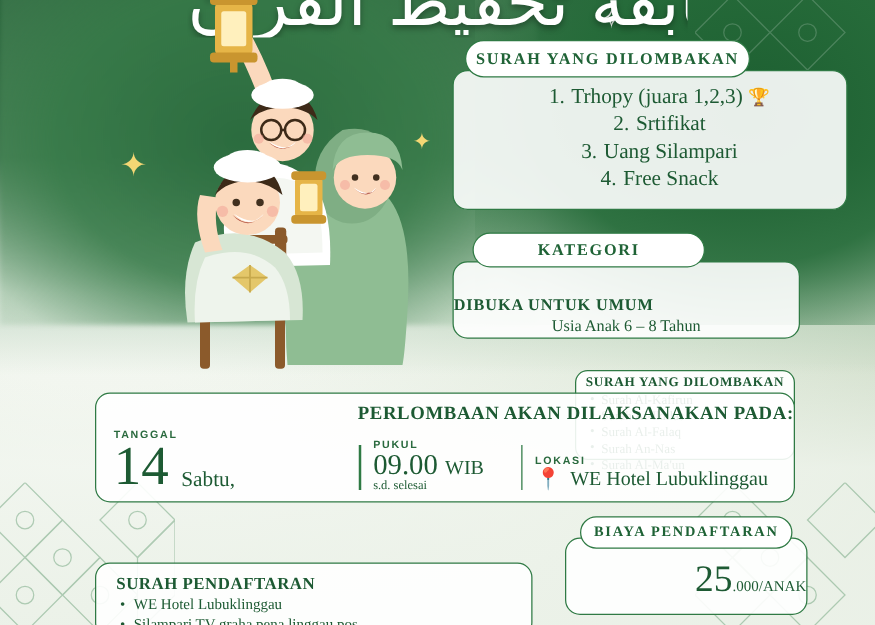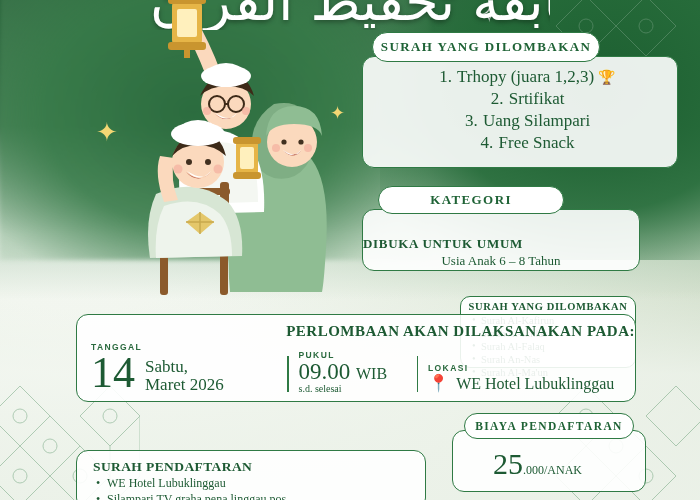--- a/index.html
+++ b/index.html
@@ -129,21 +129,21 @@
   .big-time .wib { font-size: 16px; margin-top: 38px; }
   .sub-time { font-size: 10px; color:#1d5a33; }
   .col-lokasi { flex: 1; }
   .lokasi-row { display:flex; align-items:center; }
   .pin { color: #1d5a33; font-size: 17px; margin-right: 7px; }
   .lokasi-text { font-size: 16px; color:#1d5a33; }
 
   
   #biaya-card { left: 452px; top: 430px; width: 194px; height: 62px; }
   #biaya-pill { left: 464px; top: 413px; width: 170px; height: 26px; font-size: 11.5px; border-radius: 14px;}
-  .biaya-amount { text-align: left; margin-top: 16px; color:#1d5a33;padding-left:40px; }
+  .biaya-amount { text-align: right; margin-top: 16px; color:#1d5a33; }
   .biaya-amount .num { font-size: 30px; }
   .biaya-amount .suffix { font-size: 12px; }
 
   
   #reg-card { left: 76px; top: 450px; width: 350px; height: 60px; }
   .reg-title { font-size: 13.5px; font-weight: bold; color:#1d5a33; letter-spacing:.4px; margin: 8px 0 0 16px;}
   .reg-list { list-style: none; margin: 1px 0 0 30px; }
   .reg-list li { font-size: 12px; color:#1d5a33; line-height: 1.32; position: relative; }
   .reg-list li:before { content:"•"; position:absolute; left:-11px; color:#1d5a33; }
 
@@ -327,21 +327,20 @@
 
   <div class="card" id="sched-card">
     <div class="sched-title">PERLOMBAAN AKAN DILAKSANAKAN PADA:</div>
     <div class="sched-row">
       <div class="col col-tanggal">
         <div class="lbl">TANGGAL</div>
         <div>
           <span class="big-day">14</span>
           <span class="day-text">
             <span class="l1">Sabtu,</span><br>
-            <span class="l2">Maret 2026</span>
           </span>
         </div>
       </div>
       <div class="vline"></div>
       <div class="col col-pukul">
         <div class="lbl">PUKUL</div>
         <div class="big-time">
           <span>09.00</span>
           <span class="wib">WIB</span>
         </div>

